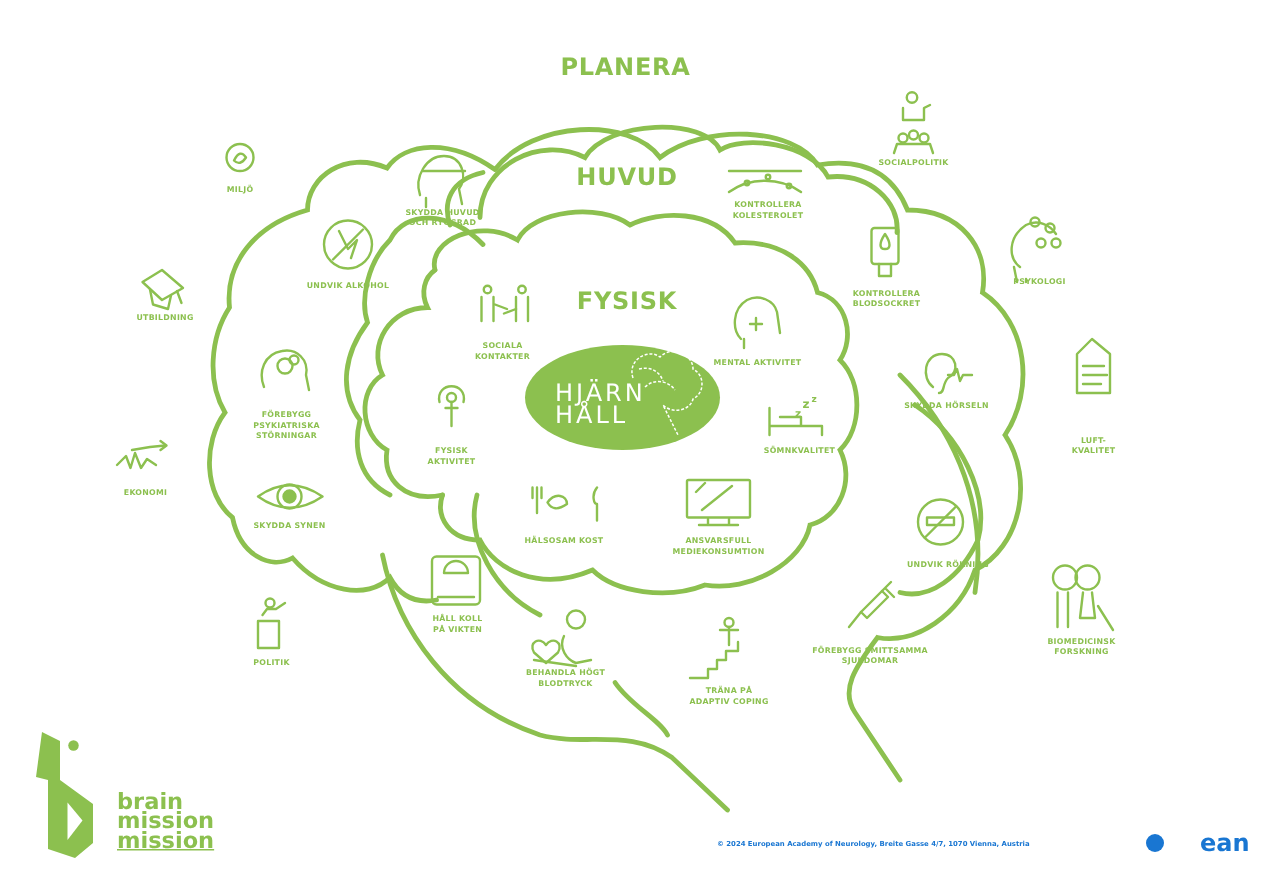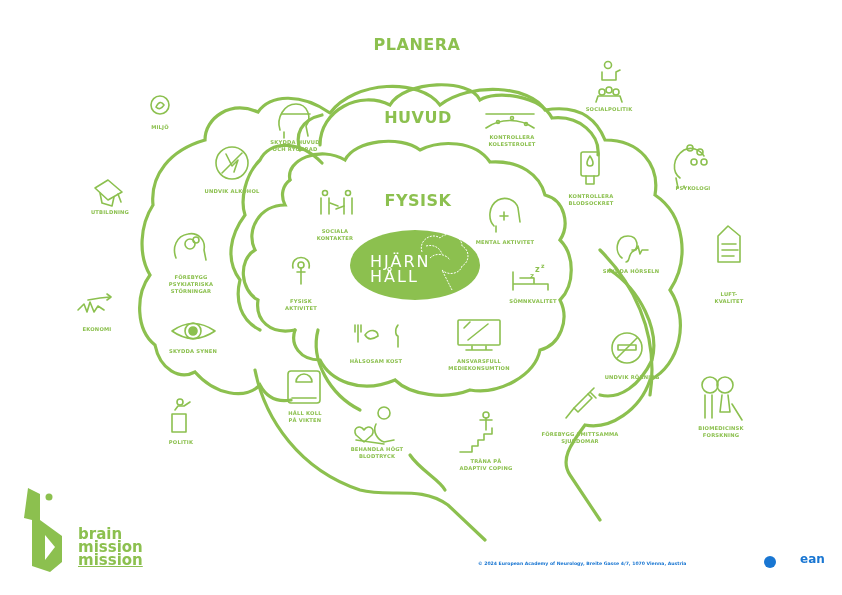--- a/index.html
+++ b/index.html
@@ -3,21 +3,21 @@
 <meta charset="utf-8">
 <style>
   html, body { margin:0; padding:0; background:#ffffff; }
   body { width:842px; height:595px; position:relative; overflow:hidden; font-family:"DejaVu Sans", sans-serif; }
   #stage { position:absolute; left:0; top:0; width:842px; height:595px; }
   .lbl { position:absolute; color:#8cc04f; font-family:"DejaVu Sans", sans-serif; font-weight:bold; font-size:5.2px; line-height:7px; text-align:center; letter-spacing:0.2px; white-space:pre; transform:translateX(-50%); }
   .zone { position:absolute; color:#8cc04f; font-family:"DejaVu Sans", sans-serif; font-weight:bold; font-size:16px; letter-spacing:0.5px; transform:translateX(-50%); }
   .center-text { position:absolute; color:#ffffff; font-family:"DejaVu Sans", sans-serif; font-size:16px; letter-spacing:2px; line-height:15px; font-weight:normal; }
   .logo-text { position:absolute; color:#8cc04f; font-family:"DejaVu Sans", sans-serif; font-weight:bold; font-size:15px; line-height:12px; }
   .footer { position:absolute; color:#1976d2; font-family:"DejaVu Sans", sans-serif; font-weight:bold; font-size:4.6px; white-space:nowrap; }
-  .ean { position:absolute; color:#1976d2; font-family:"DejaVu Sans", sans-serif; font-weight:bold; font-size:12px;padding-left:24px; }
+  .ean { position:absolute; color:#1976d2; font-family:"DejaVu Sans", sans-serif; font-weight:bold; font-size:16px;padding-left:24px; }
 </style>
 </head>
 <body>
 
 <div id="stage">
   <svg width="842" height="595" viewBox="0 0 842 595" style="position:absolute;left:0;top:0">
     <g fill="none" stroke="#8cc04f" stroke-width="3.2" stroke-linecap="round">
 
       <path d="M330,113 C300,92 270,95 258,112 C230,100 205,118 205,140 C170,150 150,175 153,205 C140,225 138,255 150,275 C135,295 136,330 155,345 C160,370 180,380 195,372 C215,395 245,400 260,385 C268,400 280,402 291,400 M330,113 C355,80 420,78 440,105 C470,82 530,85 545,110 C575,105 595,115 605,140 C640,140 660,165 655,195 C685,215 690,260 670,290 C690,320 680,365 650,380 C640,410 610,430 585,425 C570,445 560,460 570,475 L600,520"></path>
       <path d="M255,370 C265,420 300,470 360,490 C390,498 420,485 448,505 L485,540"></path>

